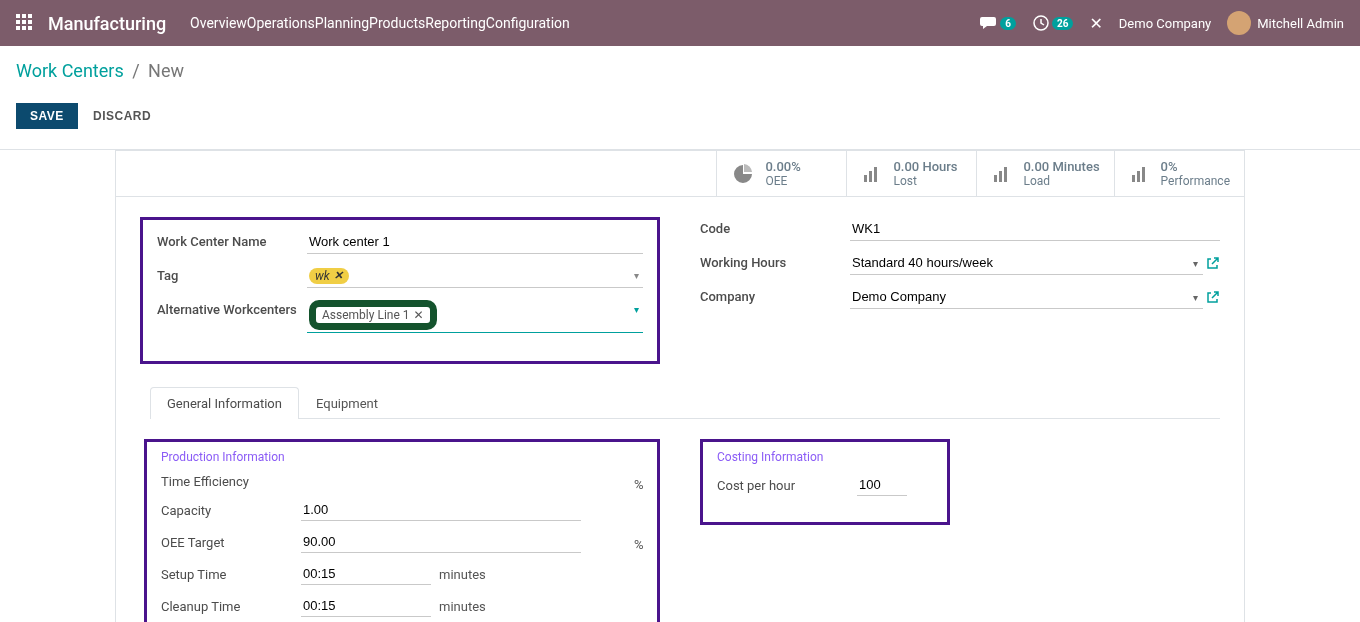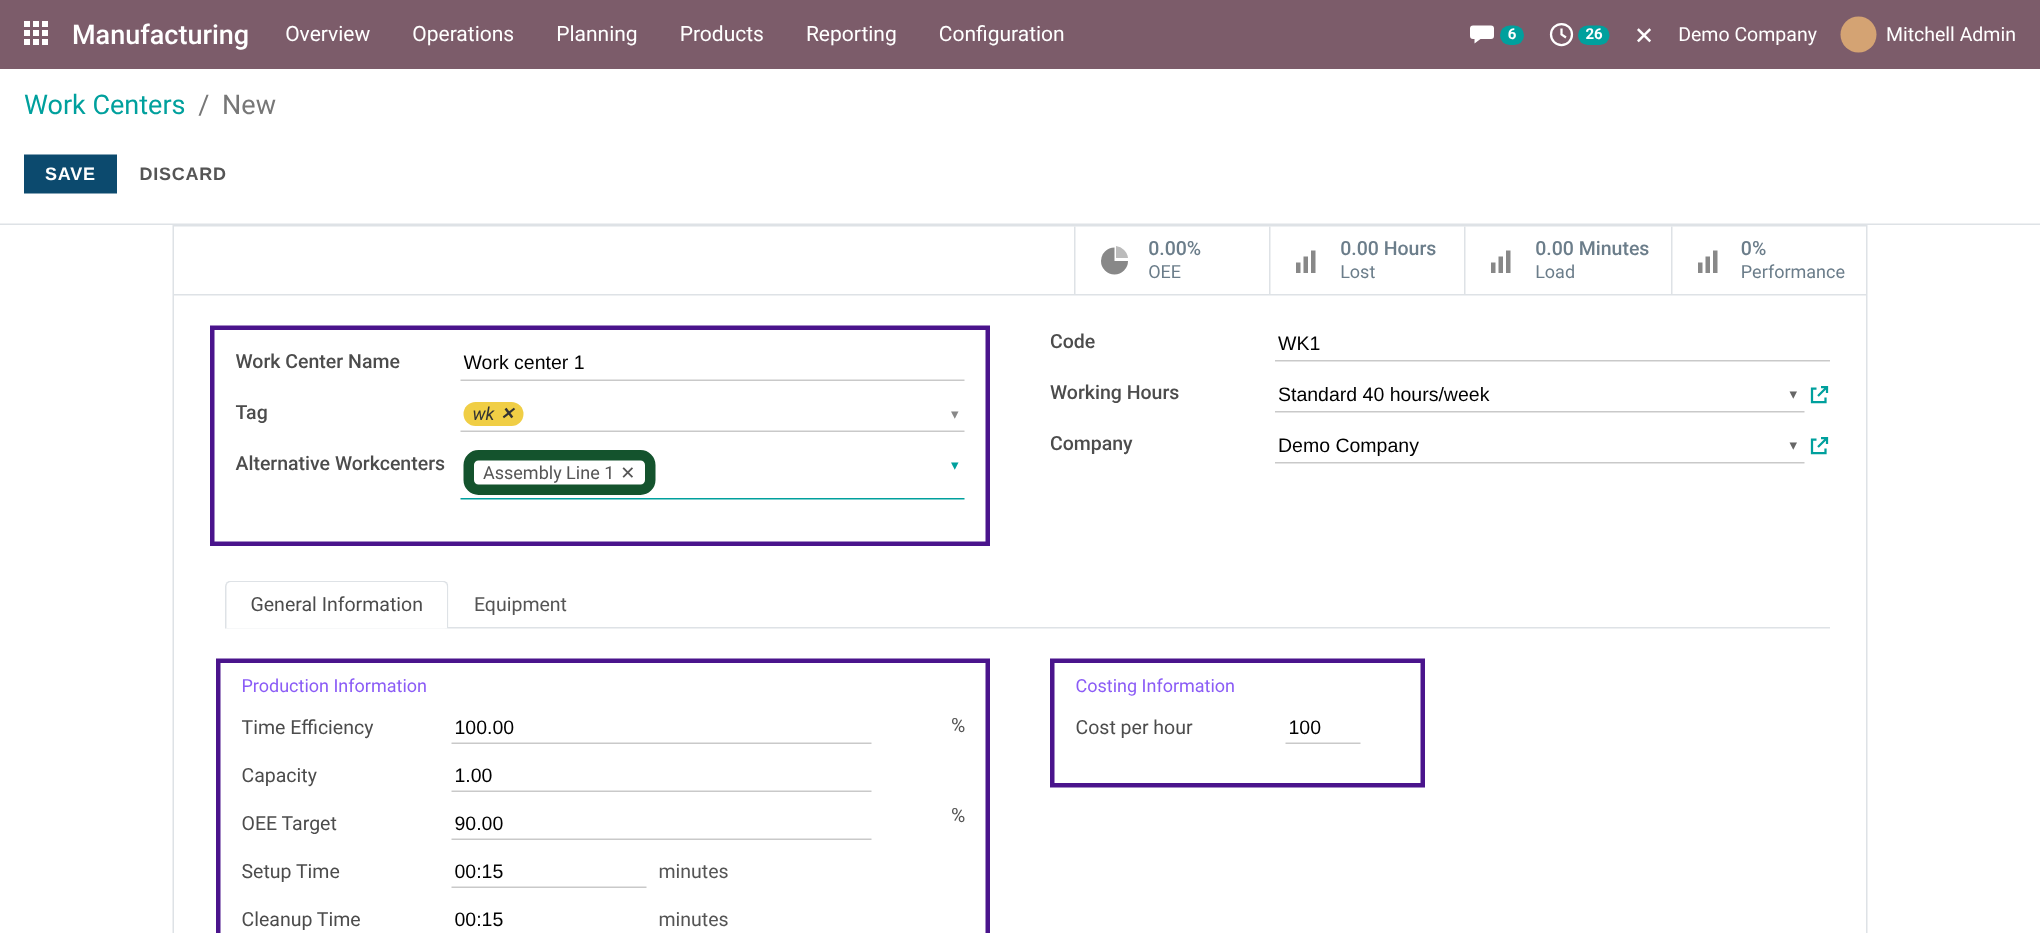--- a/index.html
+++ b/index.html
@@ -3,21 +3,21 @@
 <meta charset="utf-8">
 <style>
 * { box-sizing: border-box; margin: 0; padding: 0; }
 body { font-family: -apple-system, BlinkMacSystemFont, "Segoe UI", Roboto, "Helvetica Neue", sans-serif; font-size: 13px; color: #4c4c4c; background: #fff; width: 1360px; height: 622px; overflow: hidden; position: relative; }
 
 
 .topnav { background: #7c5c6a; height: 46px; display: flex; align-items: center; padding: 0 16px; color: #fff; }
 .apps-icon { width: 18px; height: 18px; display: grid; grid-template-columns: repeat(3,4px); grid-template-rows: repeat(3,4px); gap: 2px; margin-right: 14px; }
 .apps-icon span { background: #fff; width: 4px; height: 4px; }
 .brand { font-size: 18px; font-weight: 500; margin-right: 24px; }
-.navlinks { display: flex; gap: 28px; }
+.navlinks { display: flex; }
 .navlinks a { color: #fff; text-decoration: none; font-size: 14px; cursor: pointer; }
 .topright { margin-left: auto; display: flex; align-items: center; gap: 16px; }
 .chat-ico, .clock-ico { position: relative; display: inline-flex; align-items: center; }
 .badge { background: #00a09d; color: #fff; font-size: 10px; font-weight: bold; padding: 1px 5px; border-radius: 8px; margin-left: 2px; }
 .x-ico { font-size: 16px; cursor: pointer; }
 .avatar { width: 24px; height: 24px; border-radius: 50%; background: #d4a373; display: inline-block; margin-right: 6px; vertical-align: middle; }
 .user { display: flex; align-items: center; cursor: pointer; }
 
 
 .breadcrumb-area { padding: 14px 16px 10px; }
@@ -275,23 +275,20 @@
         <div class="tab active">General Information</div>
         <div class="tab">Equipment</div>
       </div>
 
       <div class="tabbody">
         <div class="group prod-group" style="max-width:520px;">
           <div class="hl-small">
             <div class="group-title">Production Information</div>
             <div class="gfield">
               <div class="gl">Time Efficiency</div>
-              <div class="gv">
-                  <input style="width: 280px;" value="100.00">
-                </div>
             </div>
             <div class="gfield">
               <div class="gl">Capacity</div>
               <div class="gv">
                   <input style="width: 280px;" value="1.00">
                 </div>
             </div>
             <div class="gfield">
               <div class="gl">OEE Target</div>
               <div class="gv">

